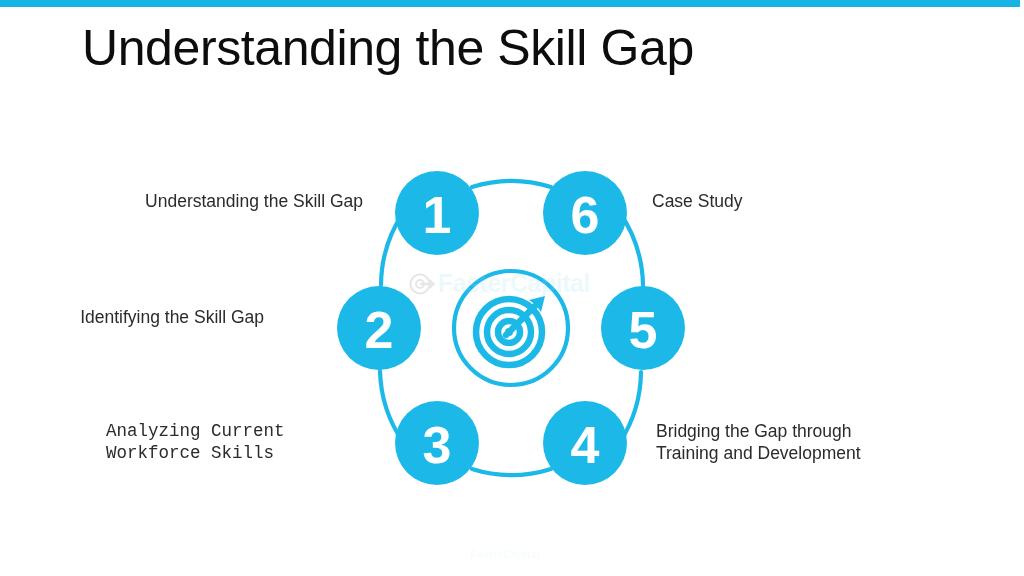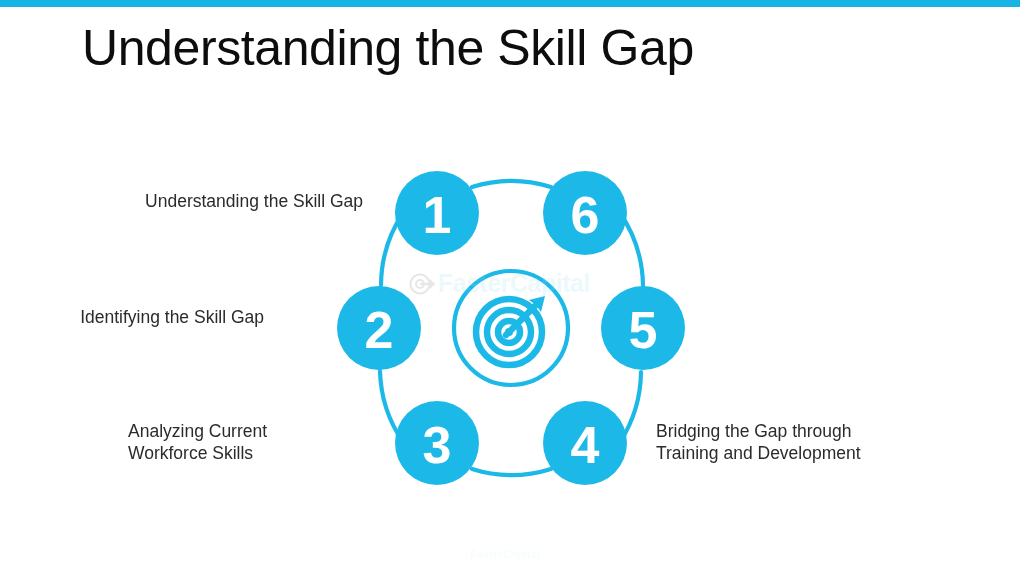--- a/index.html
+++ b/index.html
@@ -96,21 +96,21 @@
     font-size: 17.5px;
     line-height: 22px;
     color: #2b2b2b;
     white-space: pre-line;
   }
   .label.left  { text-align: right; }
   .label.right { text-align: left; }
 
   #label-1 { right: 661px; top: 190px; width: 330px; }
   #label-2 { right: 760px; top: 306px; width: 330px; }
-  #label-3 { left: 128px; top: 420px; width: 300px; }
+  #label-3 { left: 106px; top: 420px; width: 300px; font-family: Liberation Mono, monospace; }
   #label-4 { left: 656px; top: 420px; width: 320px; }
   #label-5 { left: 718px; top: 306px; width: 300px; }
   #label-6 { left: 652px; top: 190px; width: 300px; }
 
   
   #watermark {
     position: absolute;
     left: 408px;
     top: 268px;
     width: 206px;
@@ -235,20 +235,21 @@
 
     <div class="label left" id="label-2">Identifying the Skill Gap</div>
 
     <div class="label right" id="label-3">Analyzing Current
 Workforce Skills</div>
 
     <div class="label right" id="label-4">Bridging the Gap through
 Training and Development</div>
 
 
+    <div class="label right" id="label-6">Case Study</div>
 
   </div>
 
   <div id="watermark-bottom">
     <div id="watermark-bottom-text">FasterCapital</div>
   </div>
 
 </div>
 
 </body></html>

